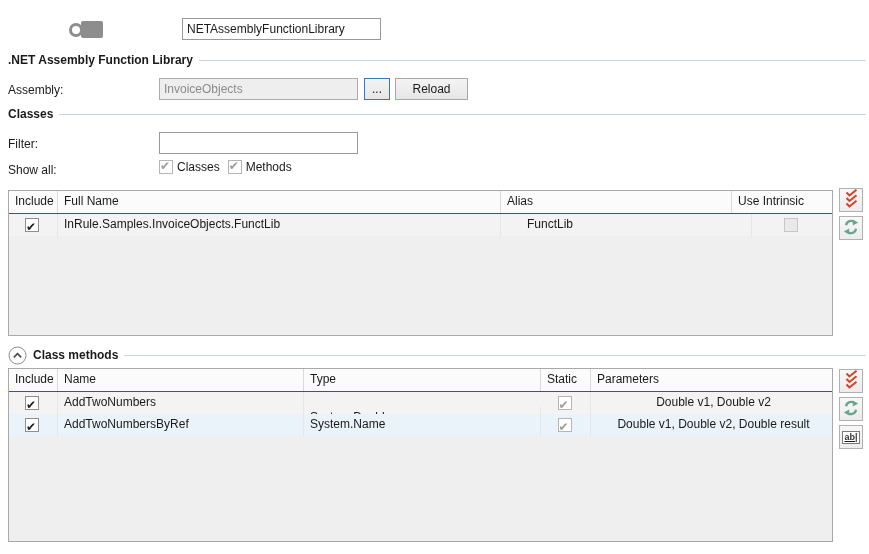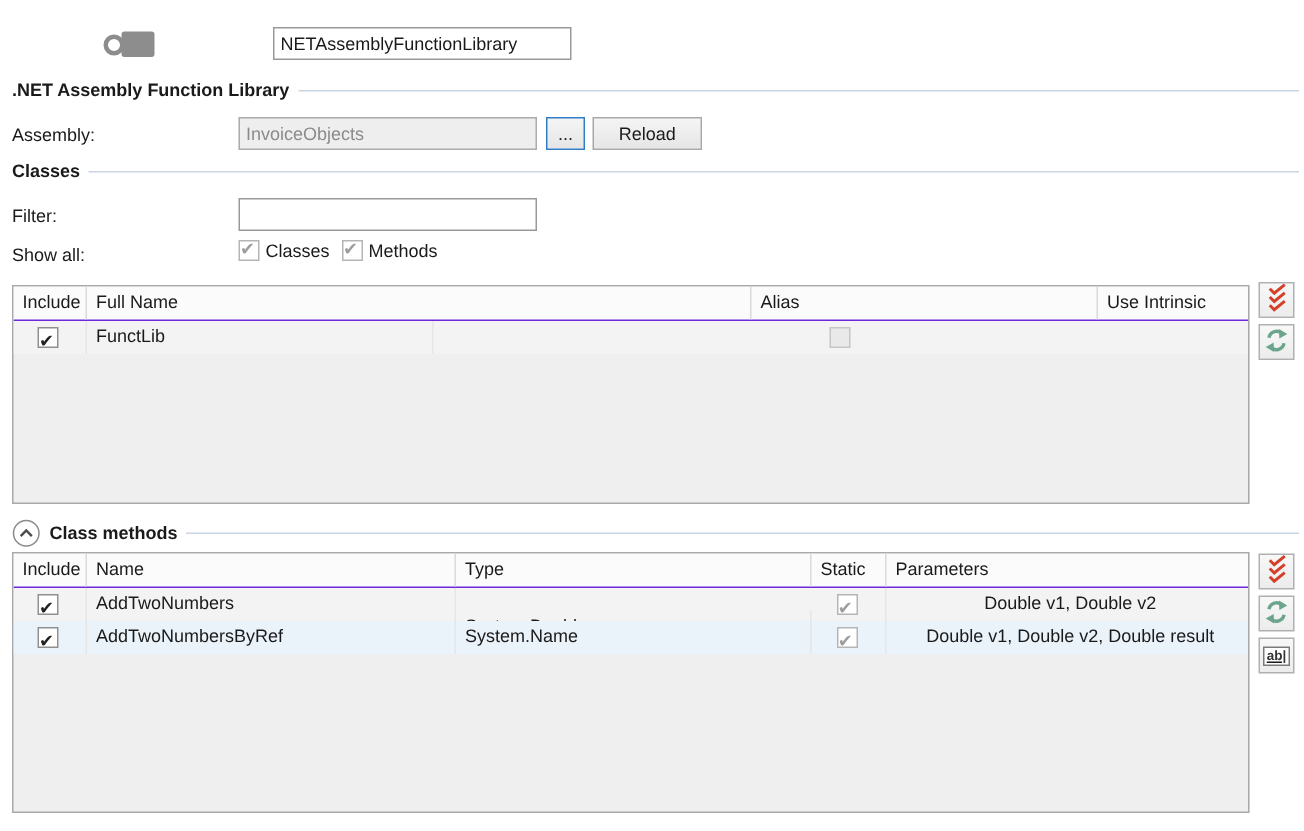--- a/index.html
+++ b/index.html
@@ -101,21 +101,22 @@
     <div class="tr hdr">
       <div class="th" style="width:49px;">Include</div>
       <div class="th" style="width:443px;">Full Name</div>
       <div class="th" style="width:231px;">Alias</div>
       <div class="th" style="flex:1;">Use Intrinsic</div>
     </div>
     <div class="tr odd">
       <div class="td cell-center" style="width:49px;">
         <span class="cb checked"></span>
       </div>
-      <div class="td" style="width:231px;">FunctLib</div>
+      <div class="td" style="width:443px;">InRule.Samples.InvoiceObjects.FunctLib</div>
+      <div class="td" style="width:231px;margin-left:20px;">FunctLib</div>
       <div class="td cell-center" style="flex:1;">
         <span class="cb dis-empty"></span>
       </div>
     </div>
   </div>
 
   <div class="tool-btn abs" style="left:839px; top:188px;">
     <span>
       <svg width="15" height="19" viewBox="0 0 15 19">
         <path d="M2.5 3.5 L5.5 6.5 L12.5 0.8" fill="none" stroke="#d4402a" stroke-width="2"></path>

